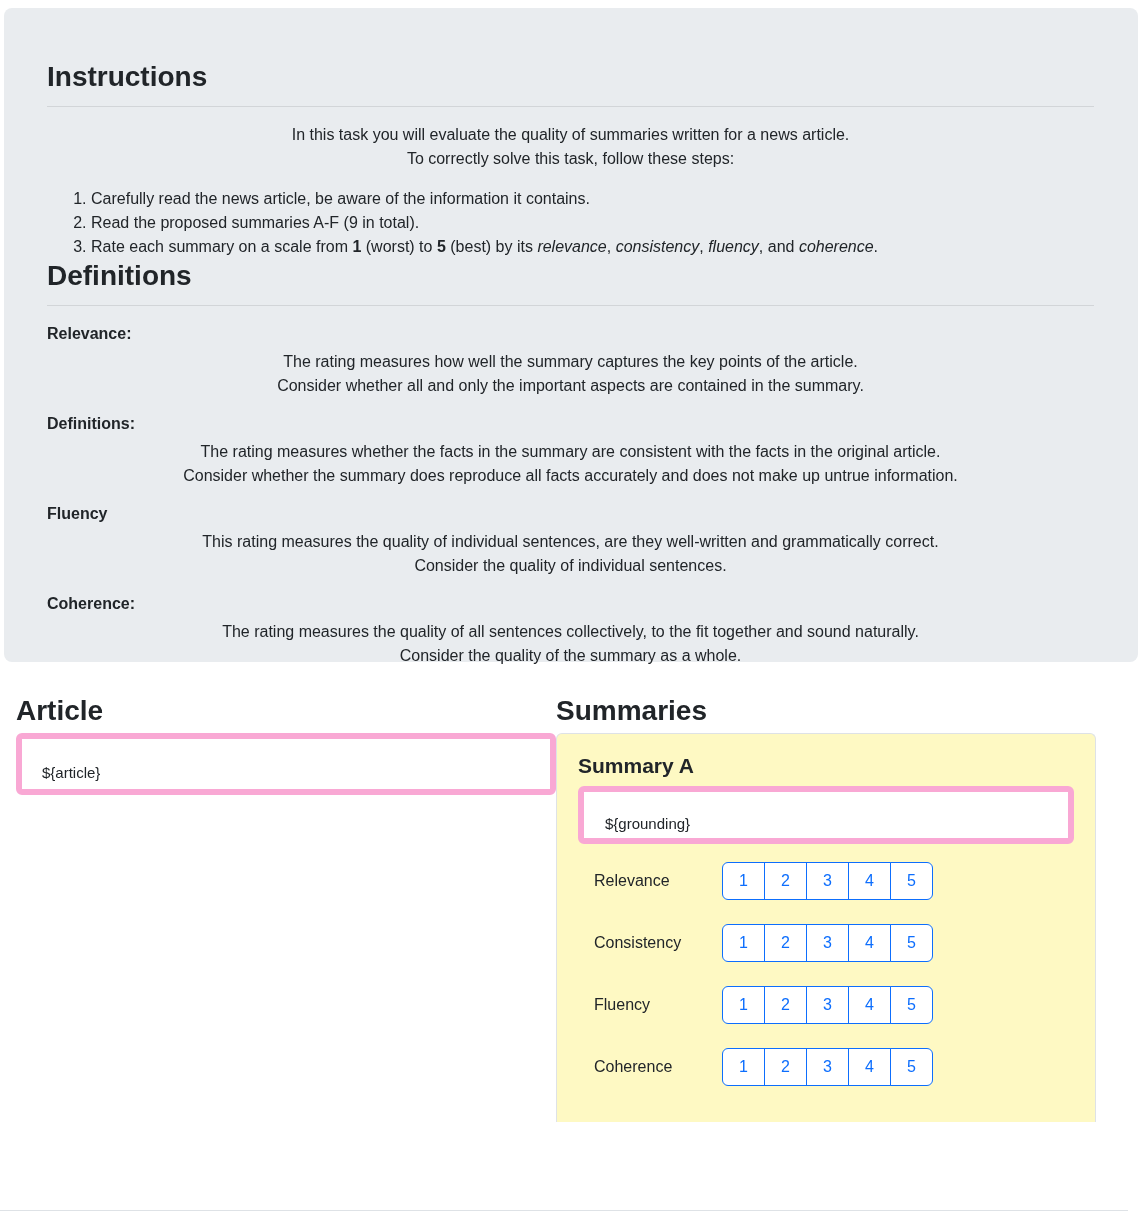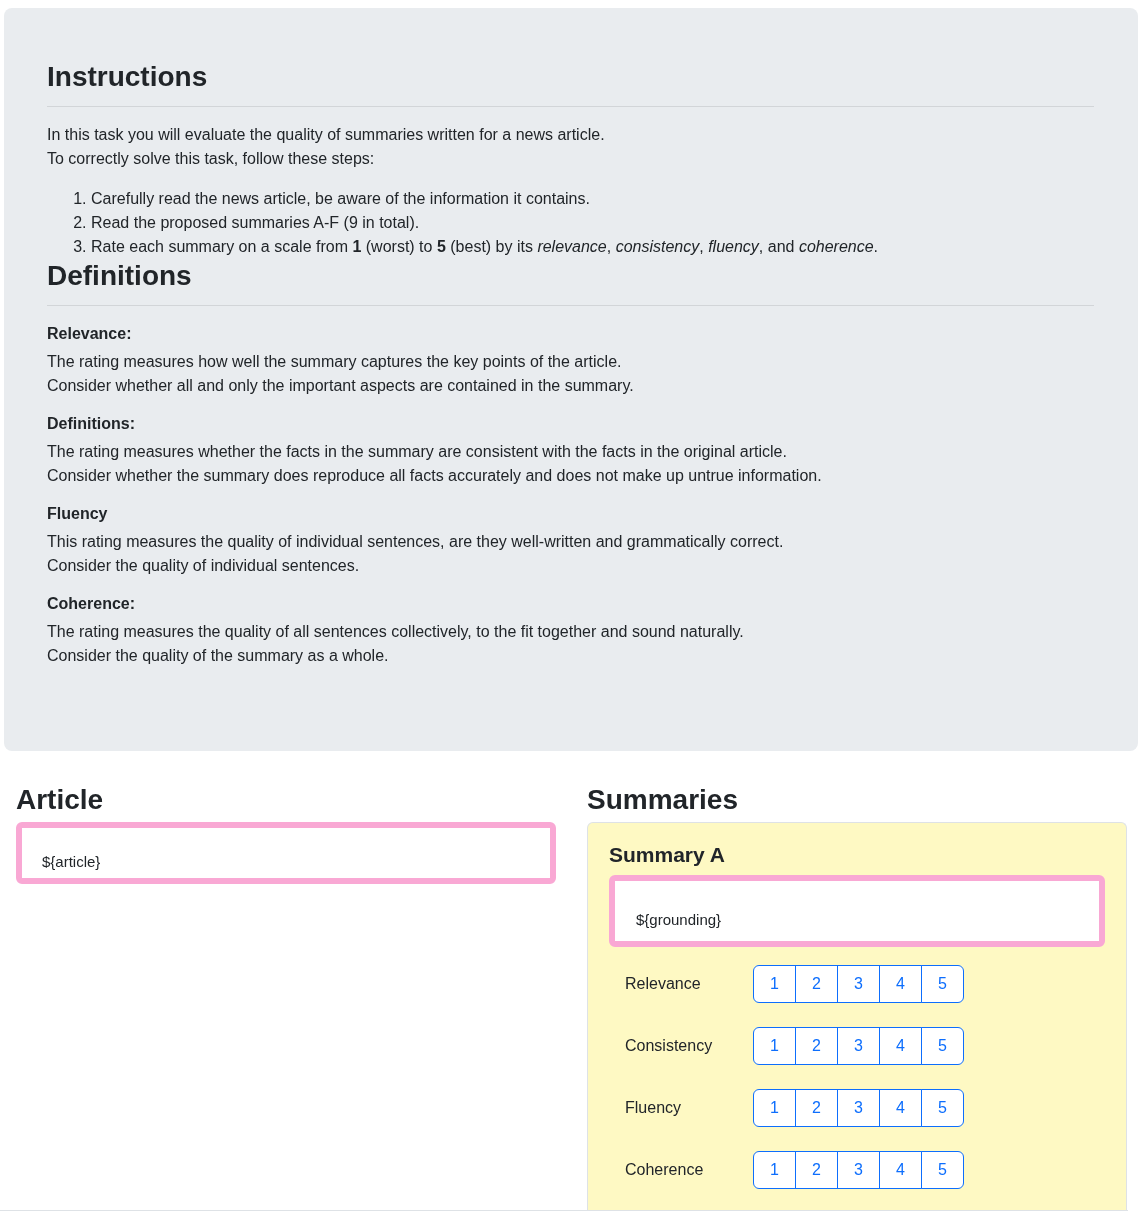--- a/index.html
+++ b/index.html
@@ -8,47 +8,46 @@
     background: #ffffff;
     font-family: "Liberation Sans", sans-serif;
     font-size: 16px; color: #212529;
     position: relative;
   }
   .page { position: relative; width: 1142px; height: 1211px; }
 
   
   .jumbotron {
     margin: 8px 4px 0 4px;
-    height: 743px;
+    height: 654px;
     background: #e9ecef;
     border-radius: 8px;
     padding: 52px 44px 0 43px;
     box-sizing: border-box;
   }
   .panel-heading {
     font-size: 28px; line-height: 34px; font-weight: 700;
     margin: 0 0 12px 0; color: #212529;
   }
   .panel-rule {
     border: none; border-top: 1px solid #d2d5d8;
     margin: 0 0 16px 0;
   }
-  .text-line { line-height: 24px; }
+  .text-line { line-height: 24px; text-align: center; }
   .intro-block { margin: 0 0 16px 0; }
   ol.steps { margin: 0 0 0 0; padding-left: 44px; }
   ol.steps li { line-height: 24px; }
   .defs-heading { margin-top: 0; }
   .def-block { margin-bottom: 14px; }
   .def-term { font-weight: 700; line-height: 24px; margin: 0 0 4px 0; }
 
   
   .content {
     display: flex;
     padding: 0 15px 0 16px;
-    gap: 31px;
     align-items: flex-start;
   }
   .col { width: 540px; flex: 0 0 540px; }
   .section-heading {
     font-size: 28px; line-height: 34px; font-weight: 700;
     margin: 32px 0 0 0;
   }
   .placeholder-box {
     margin-top: 5px;
     box-sizing: border-box;
@@ -73,21 +72,21 @@
     border-radius: 6px 6px 0 0;
     padding: 19px 21px 0 21px;
   }
   .summary-title {
     font-size: 21px; line-height: 26px; font-weight: 700;
     margin: 0 0 7px 0;
   }
   .summary-card .placeholder-box {
     margin-top: 1px;
     height: 56px;
-    padding: 30px 21px;
+    padding: 23px 21px;
   }
   .ratings { margin-top: 18px; }
   .rating-row {
     display: flex; align-items: center;
     height: 38px;
     margin: 0 0 24px 16px;
   }
   .rating-label {
     width: 128px; flex: 0 0 128px;
     font-size: 16px; color: #212529;

